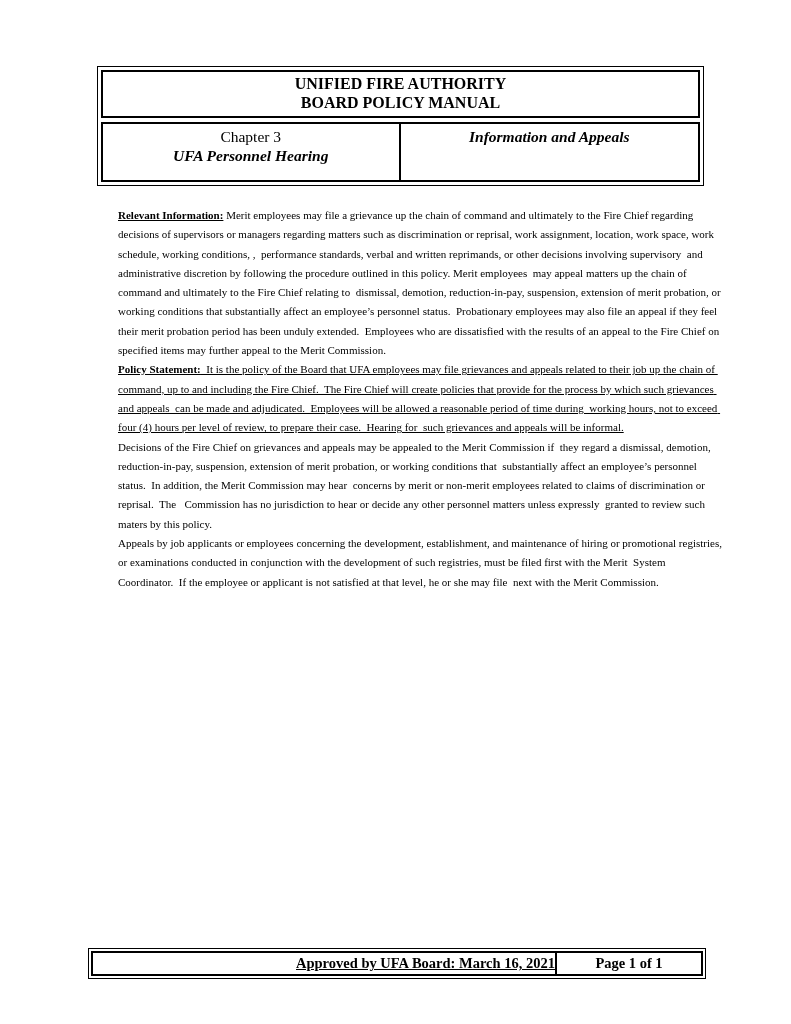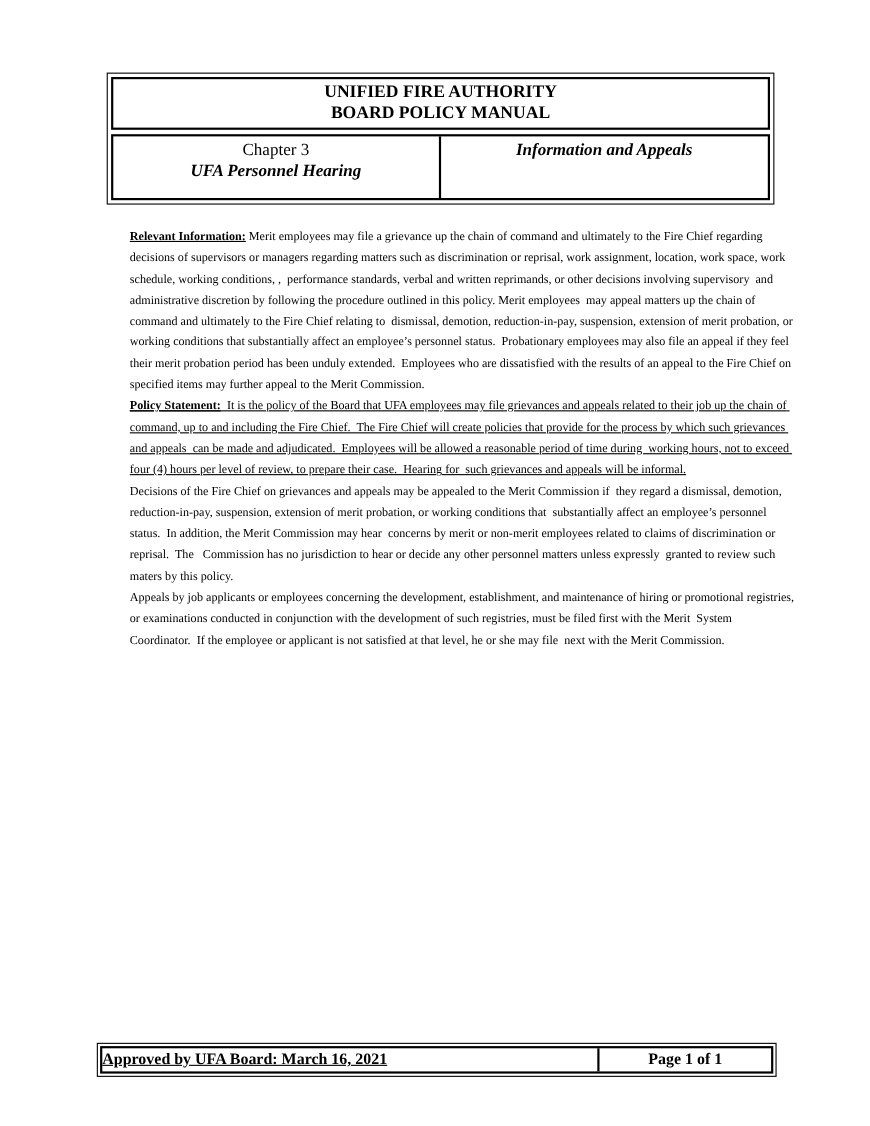--- a/index.html
+++ b/index.html
@@ -93,28 +93,28 @@
   }
   .footer-inner {
     border: 2px solid #000;
     display: flex;
     font-weight: bold;
     font-size: 14.5px;
     line-height: 21px;
   }
   .footer-approval {
     flex: 1;
-    text-align: left;
+    text-align: right;
     border-right: 2px solid #000;
   }
   .footer-approval .underlined {
     text-decoration: underline;
   }
   .footer-page {
-    width: 156px;
+    width: 144px;
     text-align: center;
   }
 </style>
 </head>
 <body>
 
 <div class="page">
 
   <div class="header-box">
     <div class="title-box">

